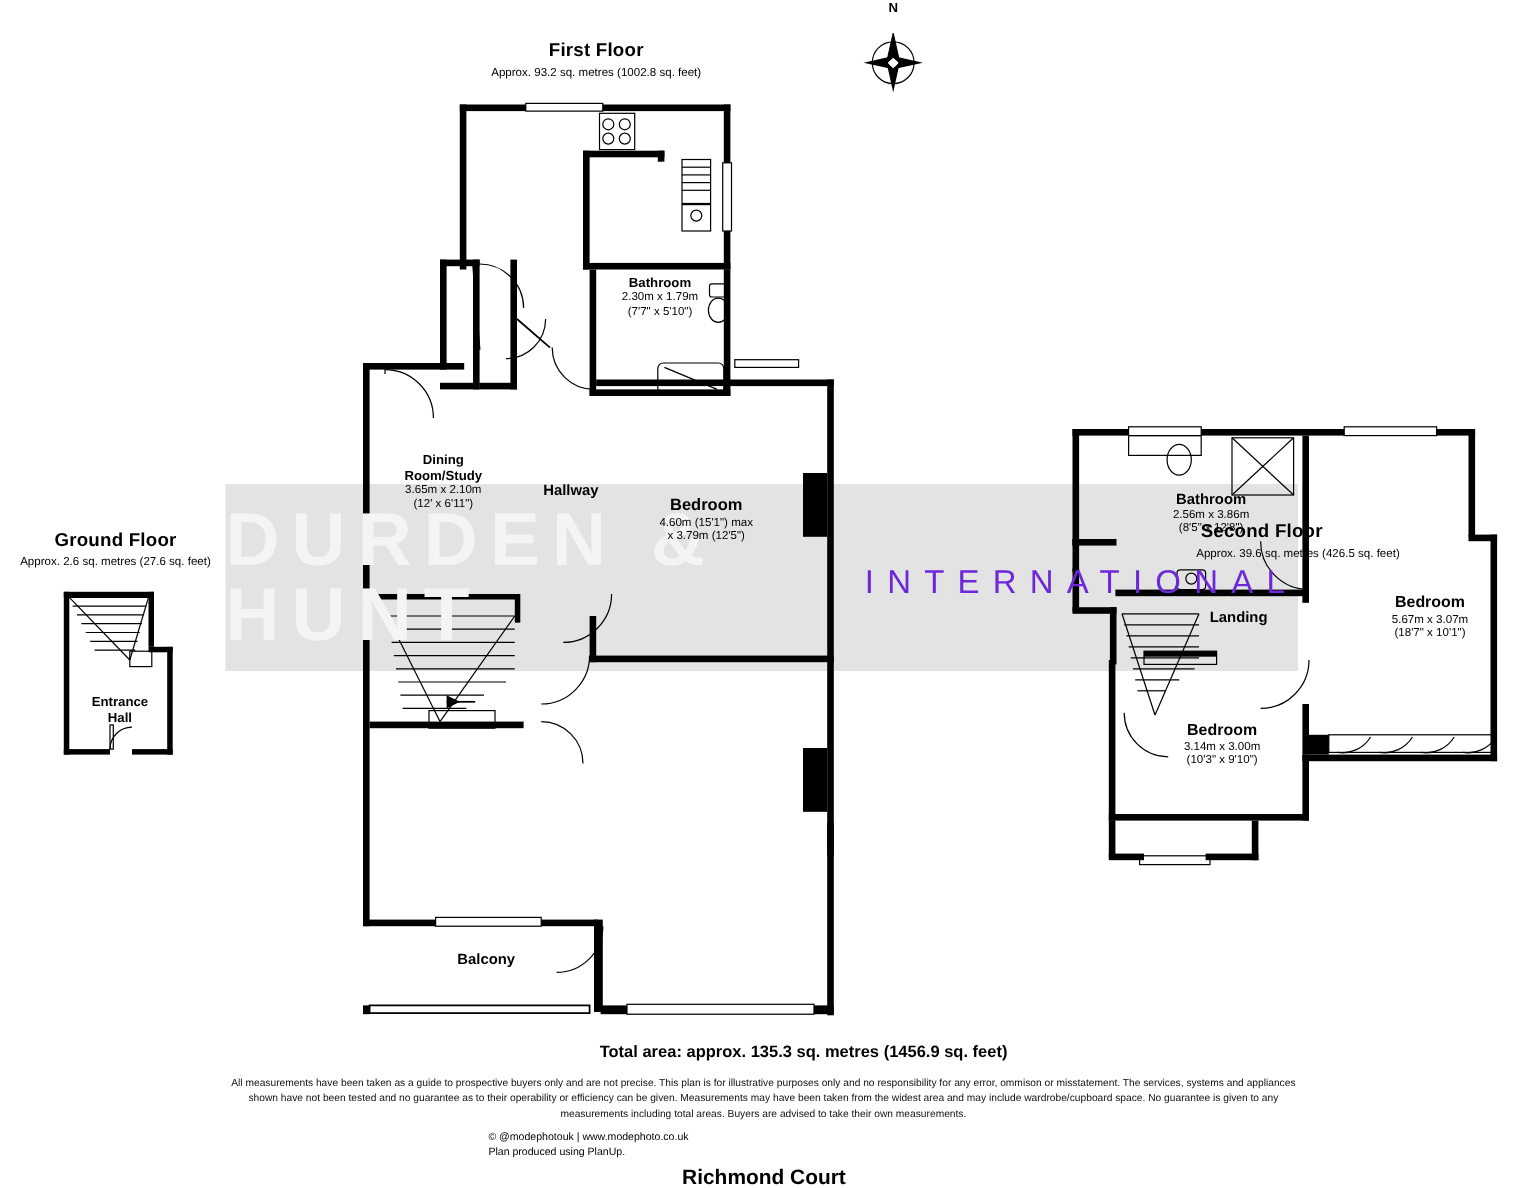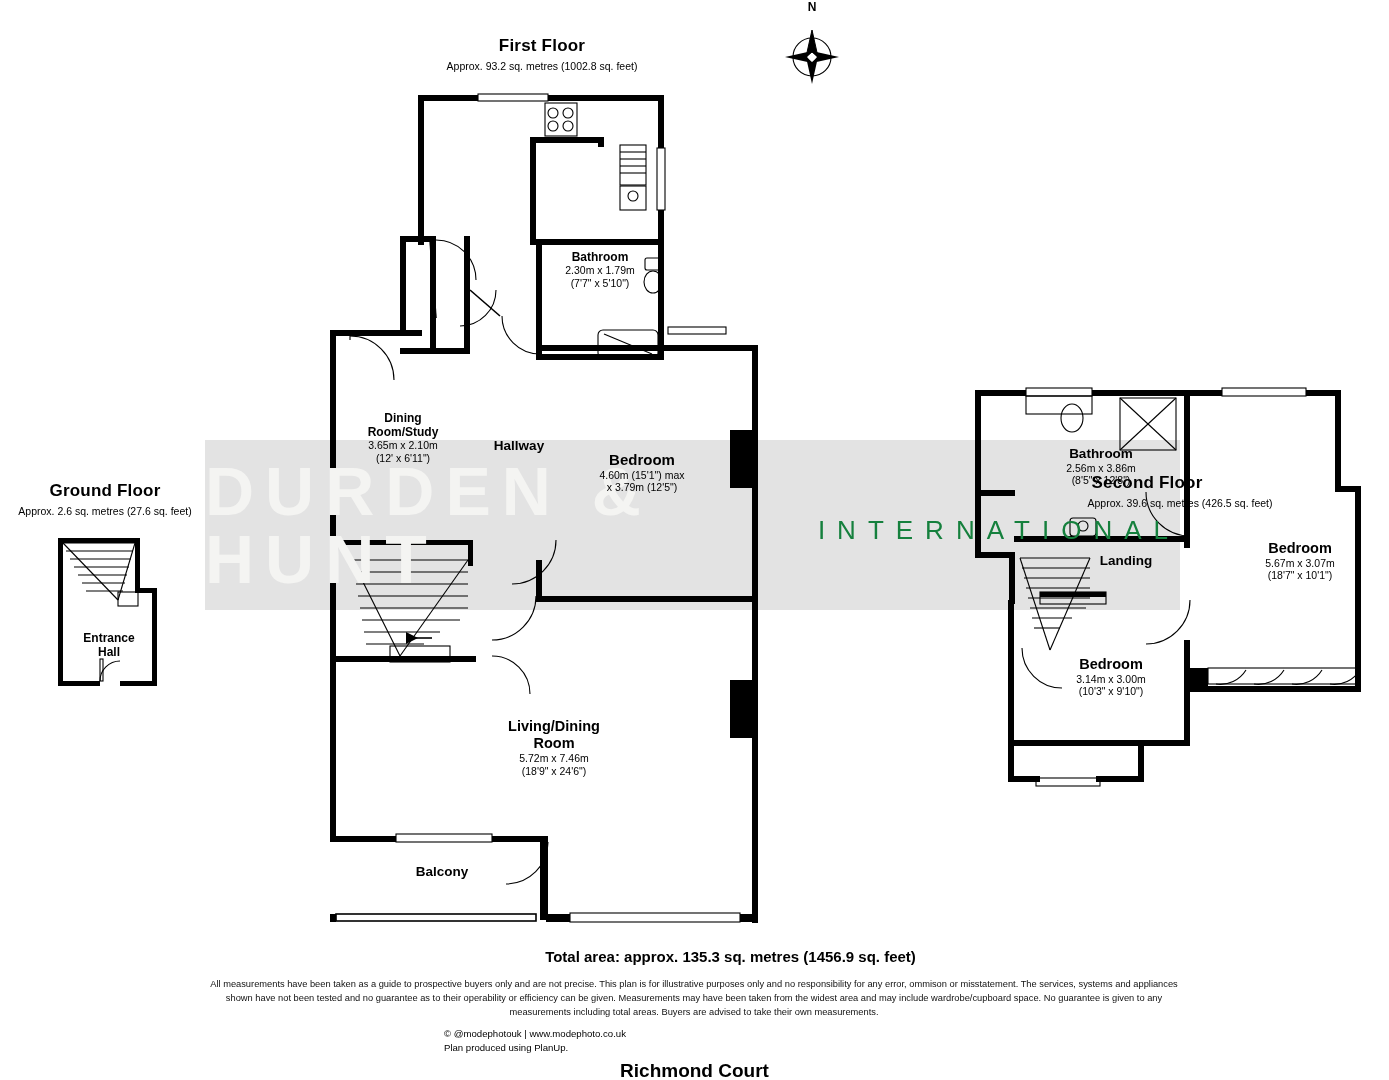--- a/index.html
+++ b/index.html
@@ -105,23 +105,23 @@
     pointer-events: none;
   }
   .wm-main {
     font-size: 68px;
     font-weight: bold;
     letter-spacing: 11px;
     color: #f4f4f2;
     line-height: 1;
   }
   .wm-sub {
-    font-size: 26px;
+    font-size: 30px;
     letter-spacing: 12px;
-    color: #15803d;
+    color: #6d28d9;
     margin-top: 10px;
     line-height: 1;
   }
 
   
   svg.plan { position: absolute; left: 0; top: 0; }
   .wall { fill: #000000; }
   .thin { fill: none; stroke: #000000; stroke-width: 1.1; }
   .thin2 { fill: none; stroke: #000000; stroke-width: 1.6; }
   .fixture { fill: #ffffff; stroke: #000000; stroke-width: 1.1; }
@@ -397,26 +397,20 @@
   </div>
 
   <div class="abs label-plain" style="left:440px; top:438px; width:158px;">Hallway</div>
 
   <div class="abs room" style="left:548px; top:451px; width:188px;">
     <div class="rn" style="font-size:15px;">Bedroom</div>
     <div class="rd">4.60m (15'1") max</div>
     <div class="rd">x 3.79m (12'5")</div>
   </div>
 
-  <div class="abs room" style="left:452px; top:718px; width:204px;">
-    <div class="rn" style="font-size:14.5px;">Living/Dining</div>
-    <div class="rn" style="font-size:14.5px;">Room</div>
-    <div class="rd">5.72m x 7.46m</div>
-    <div class="rd">(18'9" x 24'6")</div>
-  </div>
 
   <div class="abs label-plain" style="left:362px; top:864px; width:160px;">Balcony</div>
 
   <div class="abs room" style="left:1010px; top:446px; width:182px;">
     <div class="rn">Bathroom</div>
     <div class="rd">2.56m x 3.86m</div>
     <div class="rd">(8'5" x 12'8")</div>
   </div>
 
   <div class="abs label-plain" style="left:1052px; top:553px; width:148px;">Landing</div>

